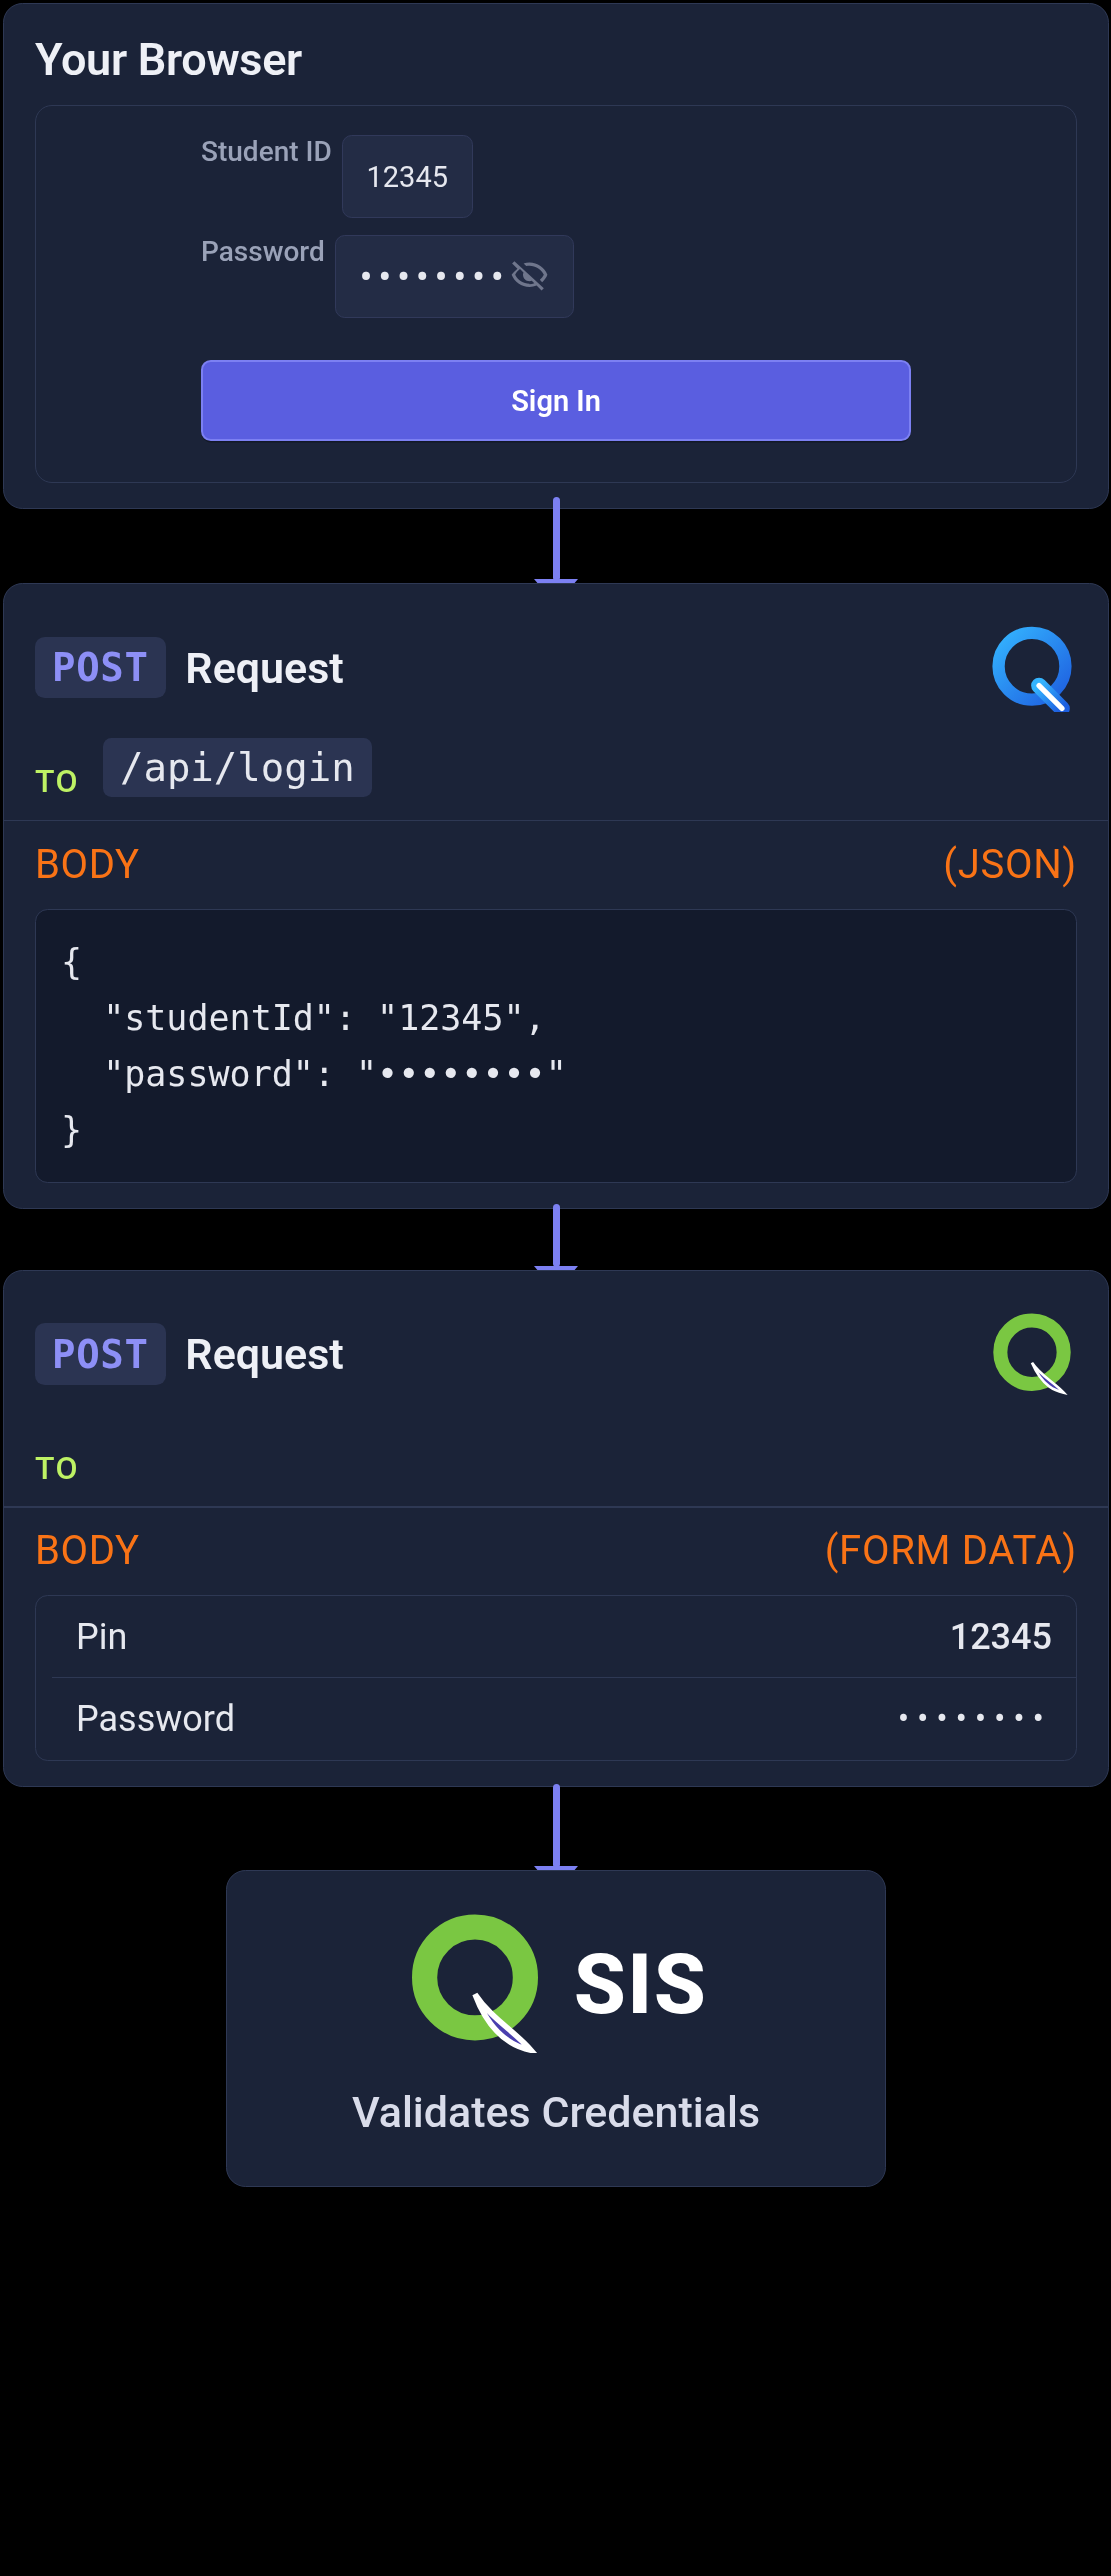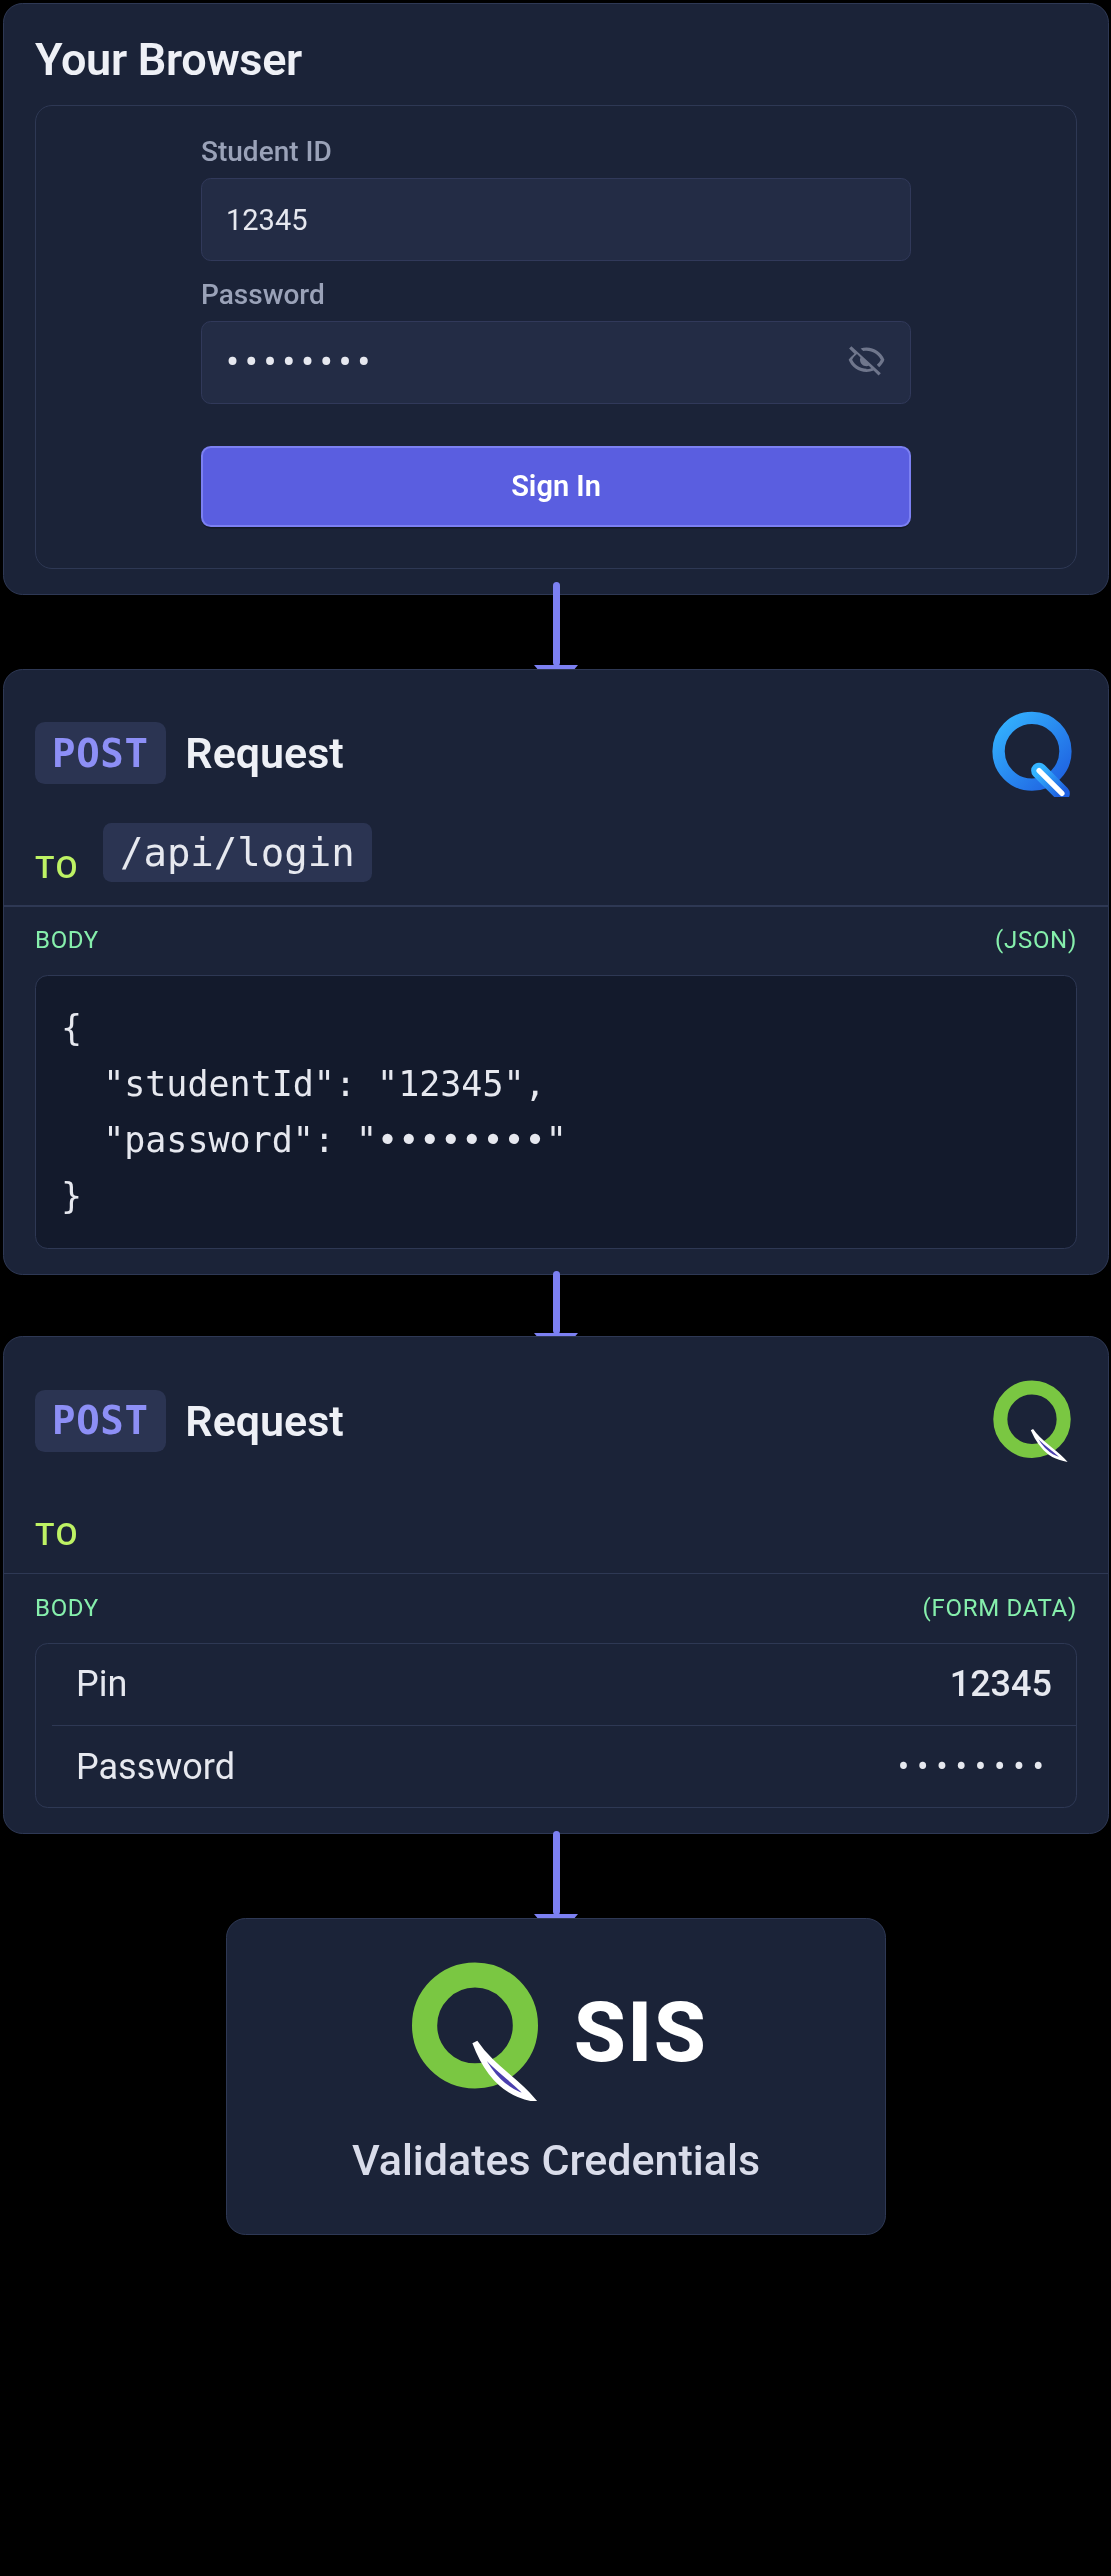--- a/index.html
+++ b/index.html
@@ -24,21 +24,21 @@
   }
 
   .form-card {
     border: 1.4px solid #2e3854;
     border-radius: 17px;
     padding: 29px 165px 41px 165px;
     display: flex;
     flex-direction: column;
     gap: 17px;
   }
-  .field-block { display:flex; flex-direction:column; gap:9.8px; }
+  .field-block { display:flex; flex-direction:row; gap:9.8px; }
   .field-label { font-size: 28px; color: #9aa2b8; font-weight: 500; }
   .input-wrap {
     background: #232c45;
     border: 0.7px solid #31395a;
     border-radius: 9.8px;
     height: 83px;
     display: flex; align-items: center; padding: 0 24px;
   }
   .input-text { font-size: 29px; color: #e6e8ef; flex:1; }
   .dots { font-size: 39px; letter-spacing: 5.6px; color:#e6e8ef; }
@@ -89,21 +89,21 @@
     font-family: ui-monospace, Menlo, Consolas, monospace;
     font-size:39px;
     padding: 7px 17px;
     border-radius: 8.4px;
     color:#e6e8ef;
   }
 
   .hr { height:1.4px; background:#2e3854; margin: 19.6px -31px 19.6px -31px; }
 
   .body-row { display:flex; align-items:center; justify-content:space-between; margin-bottom: 21px; }
-  .body-lbl { font-size:24px; color:#86efac; letter-spacing:0.7px; }
+  .body-lbl { font-size:40px; color:#f97316; letter-spacing:0.7px; }
 
   .code-card {
     background:#131a2c;
     border:1.4px solid #2e3854;
     border-radius:12.6px;
     padding: 24px 25px;
     font-family: ui-monospace, Menlo, Consolas, monospace;
     font-size:35px;
     line-height: 1.6;
     color:#e6e8ef;

